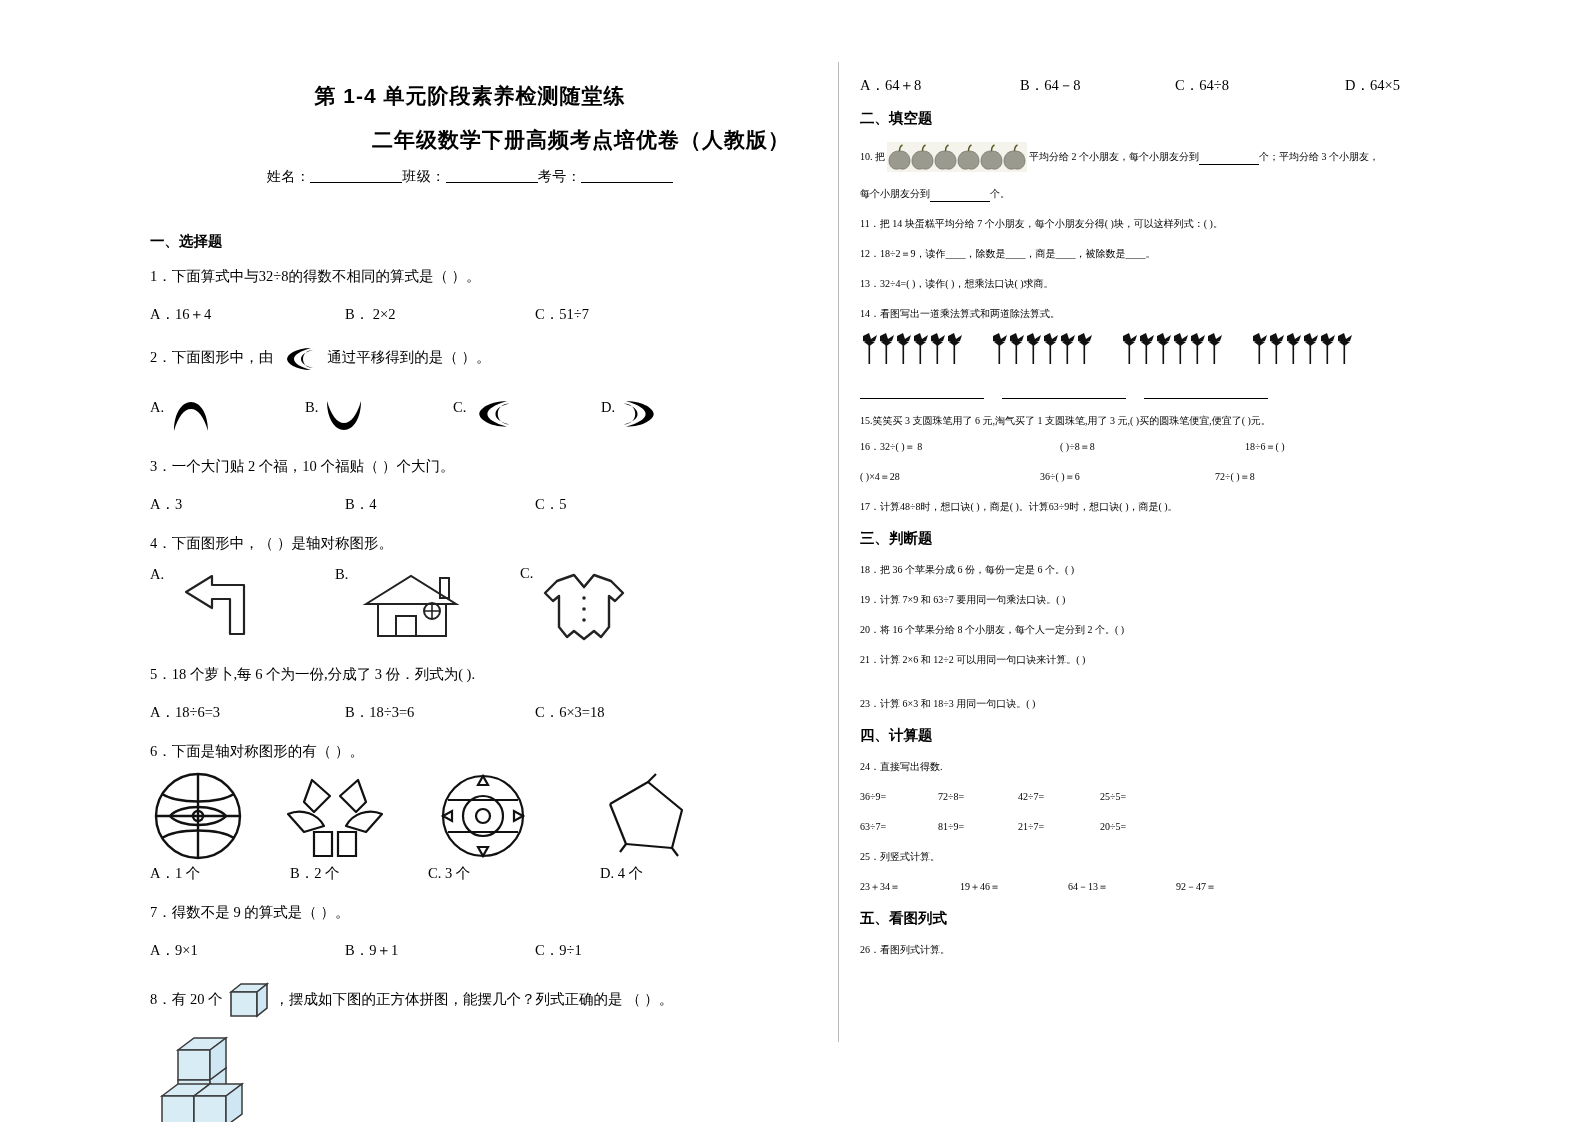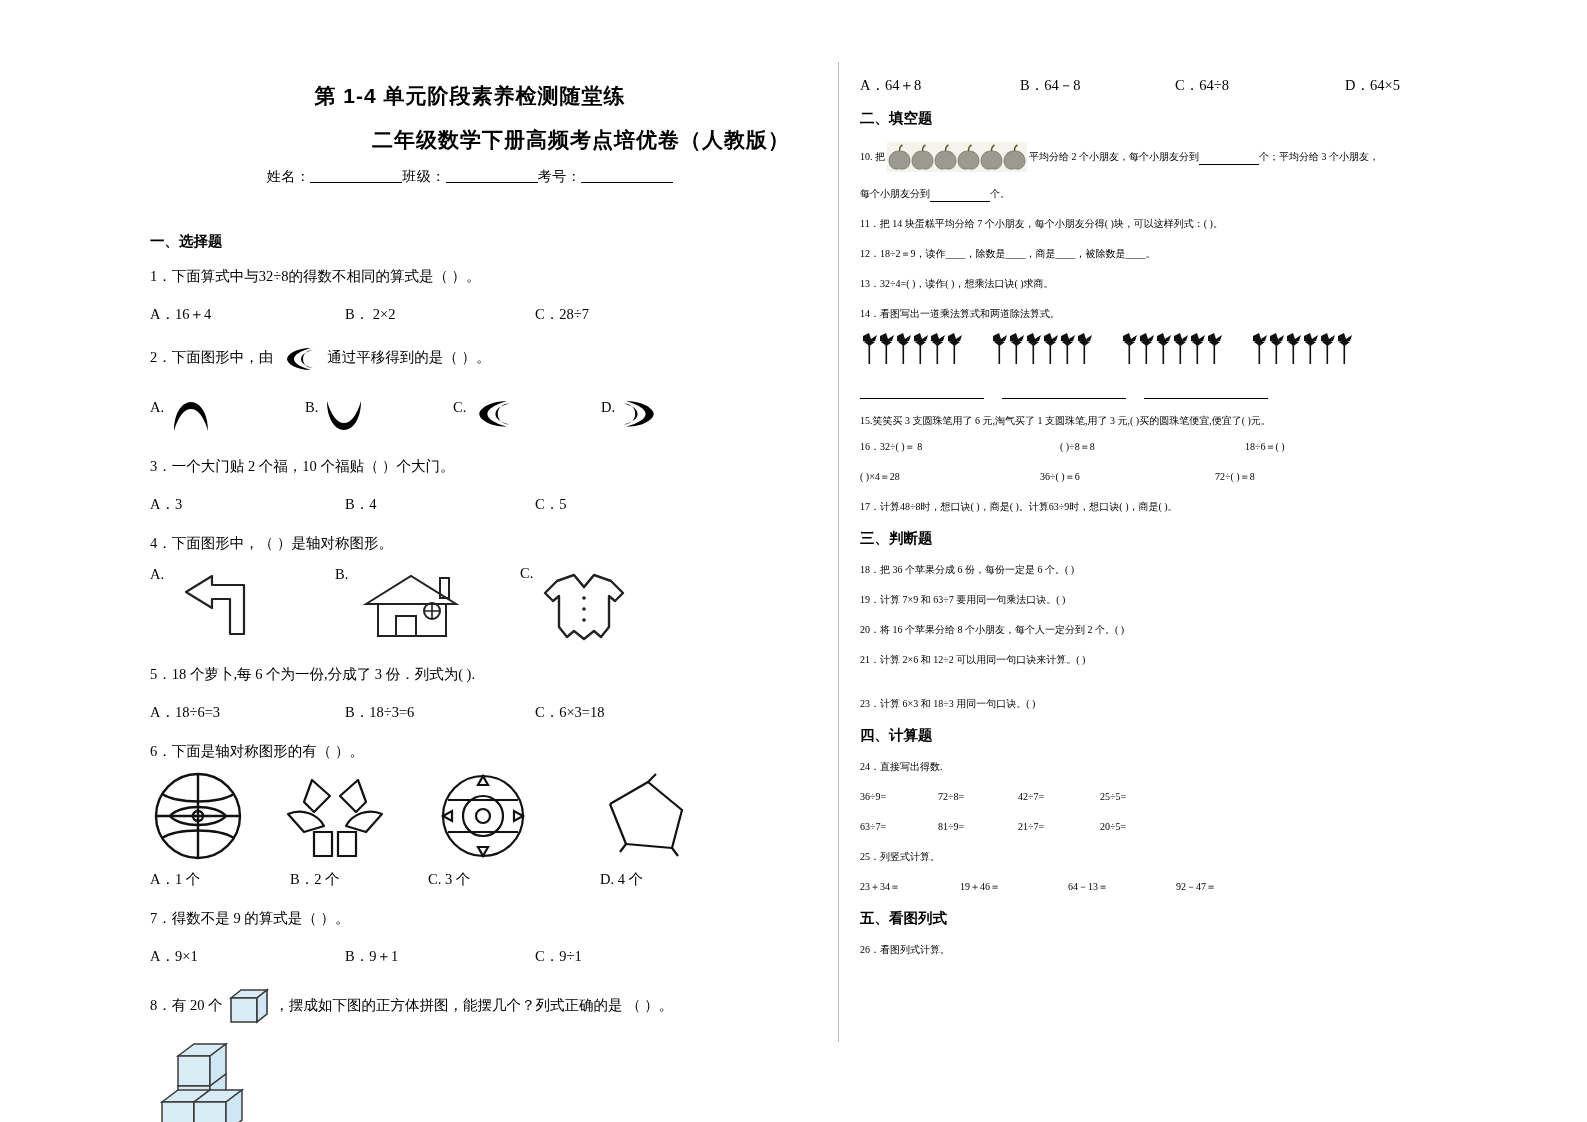--- a/index.html
+++ b/index.html
@@ -62,21 +62,21 @@
     <div class="sp18"></div>
 
     <div class="sec-head">一、选择题</div>
     <div class="sp14"></div>
 
     <div class="q">1．下面算式中与32÷8的得数不相同的算式是（    ）。</div>
     <div class="sp18"></div>
     <div class="opts">
       <div class="opt" style="width:195px">A．16＋4</div>
       <div class="opt" style="width:190px">B． 2×2</div>
-      <div class="opt">C．28÷7</div>
+      <div class="opt">C．51÷7</div>
     </div>
     <div class="sp22"></div>
 
     <div class="q figrow">
       <div style="margin-bottom:2px">2．下面图形中，由</div>
       <div style="margin:0 12px 0 8px">
         <svg width="34" height="26" viewBox="0 0 34 26">
             <path d="M30 2 C14 2 6 9 6 13 C6 17 14 24 30 24 C19 21 13 17 13 13 C13 9 19 5 30 2 Z" fill="#000"></path>
             <path d="M32 4 C24 6 20 9 20 13 C20 17 24 20 32 22 C26 22 22 18 22 13 C22 8 26 4 32 4 Z" fill="#000"></path>
           </svg>
@@ -205,21 +205,21 @@
       <div>
         <svg width="100" height="92" viewBox="0 0 100 92">
           <path d="M12 34 L50 12 L84 40 L74 78 L28 74" fill="none" stroke="#111" stroke-width="2.2" stroke-linejoin="round"></path>
           <path d="M12 34 L28 74" fill="none" stroke="#111" stroke-width="2.2"></path>
           <path d="M50 12 L58 4" stroke="#111" stroke-width="2.2"></path>
           <path d="M28 74 L22 82" stroke="#111" stroke-width="2.2"></path>
           <path d="M74 78 L80 86" stroke="#111" stroke-width="2.2"></path>
         </svg>
       </div>
     </div>
-    <div class="opts" style="margin-top:6px">
+    <div class="opts" style="">
       <div class="opt" style="width:140px">A．1 个</div>
       <div class="opt" style="width:138px">B．2 个</div>
       <div class="opt" style="width:172px">C. 3 个</div>
       <div class="opt">D. 4 个</div>
     </div>
     <div class="sp18"></div>
 
     <div class="q">7．得数不是 9 的算式是（    ）。</div>
     <div class="sp18"></div>
     <div class="opts">

